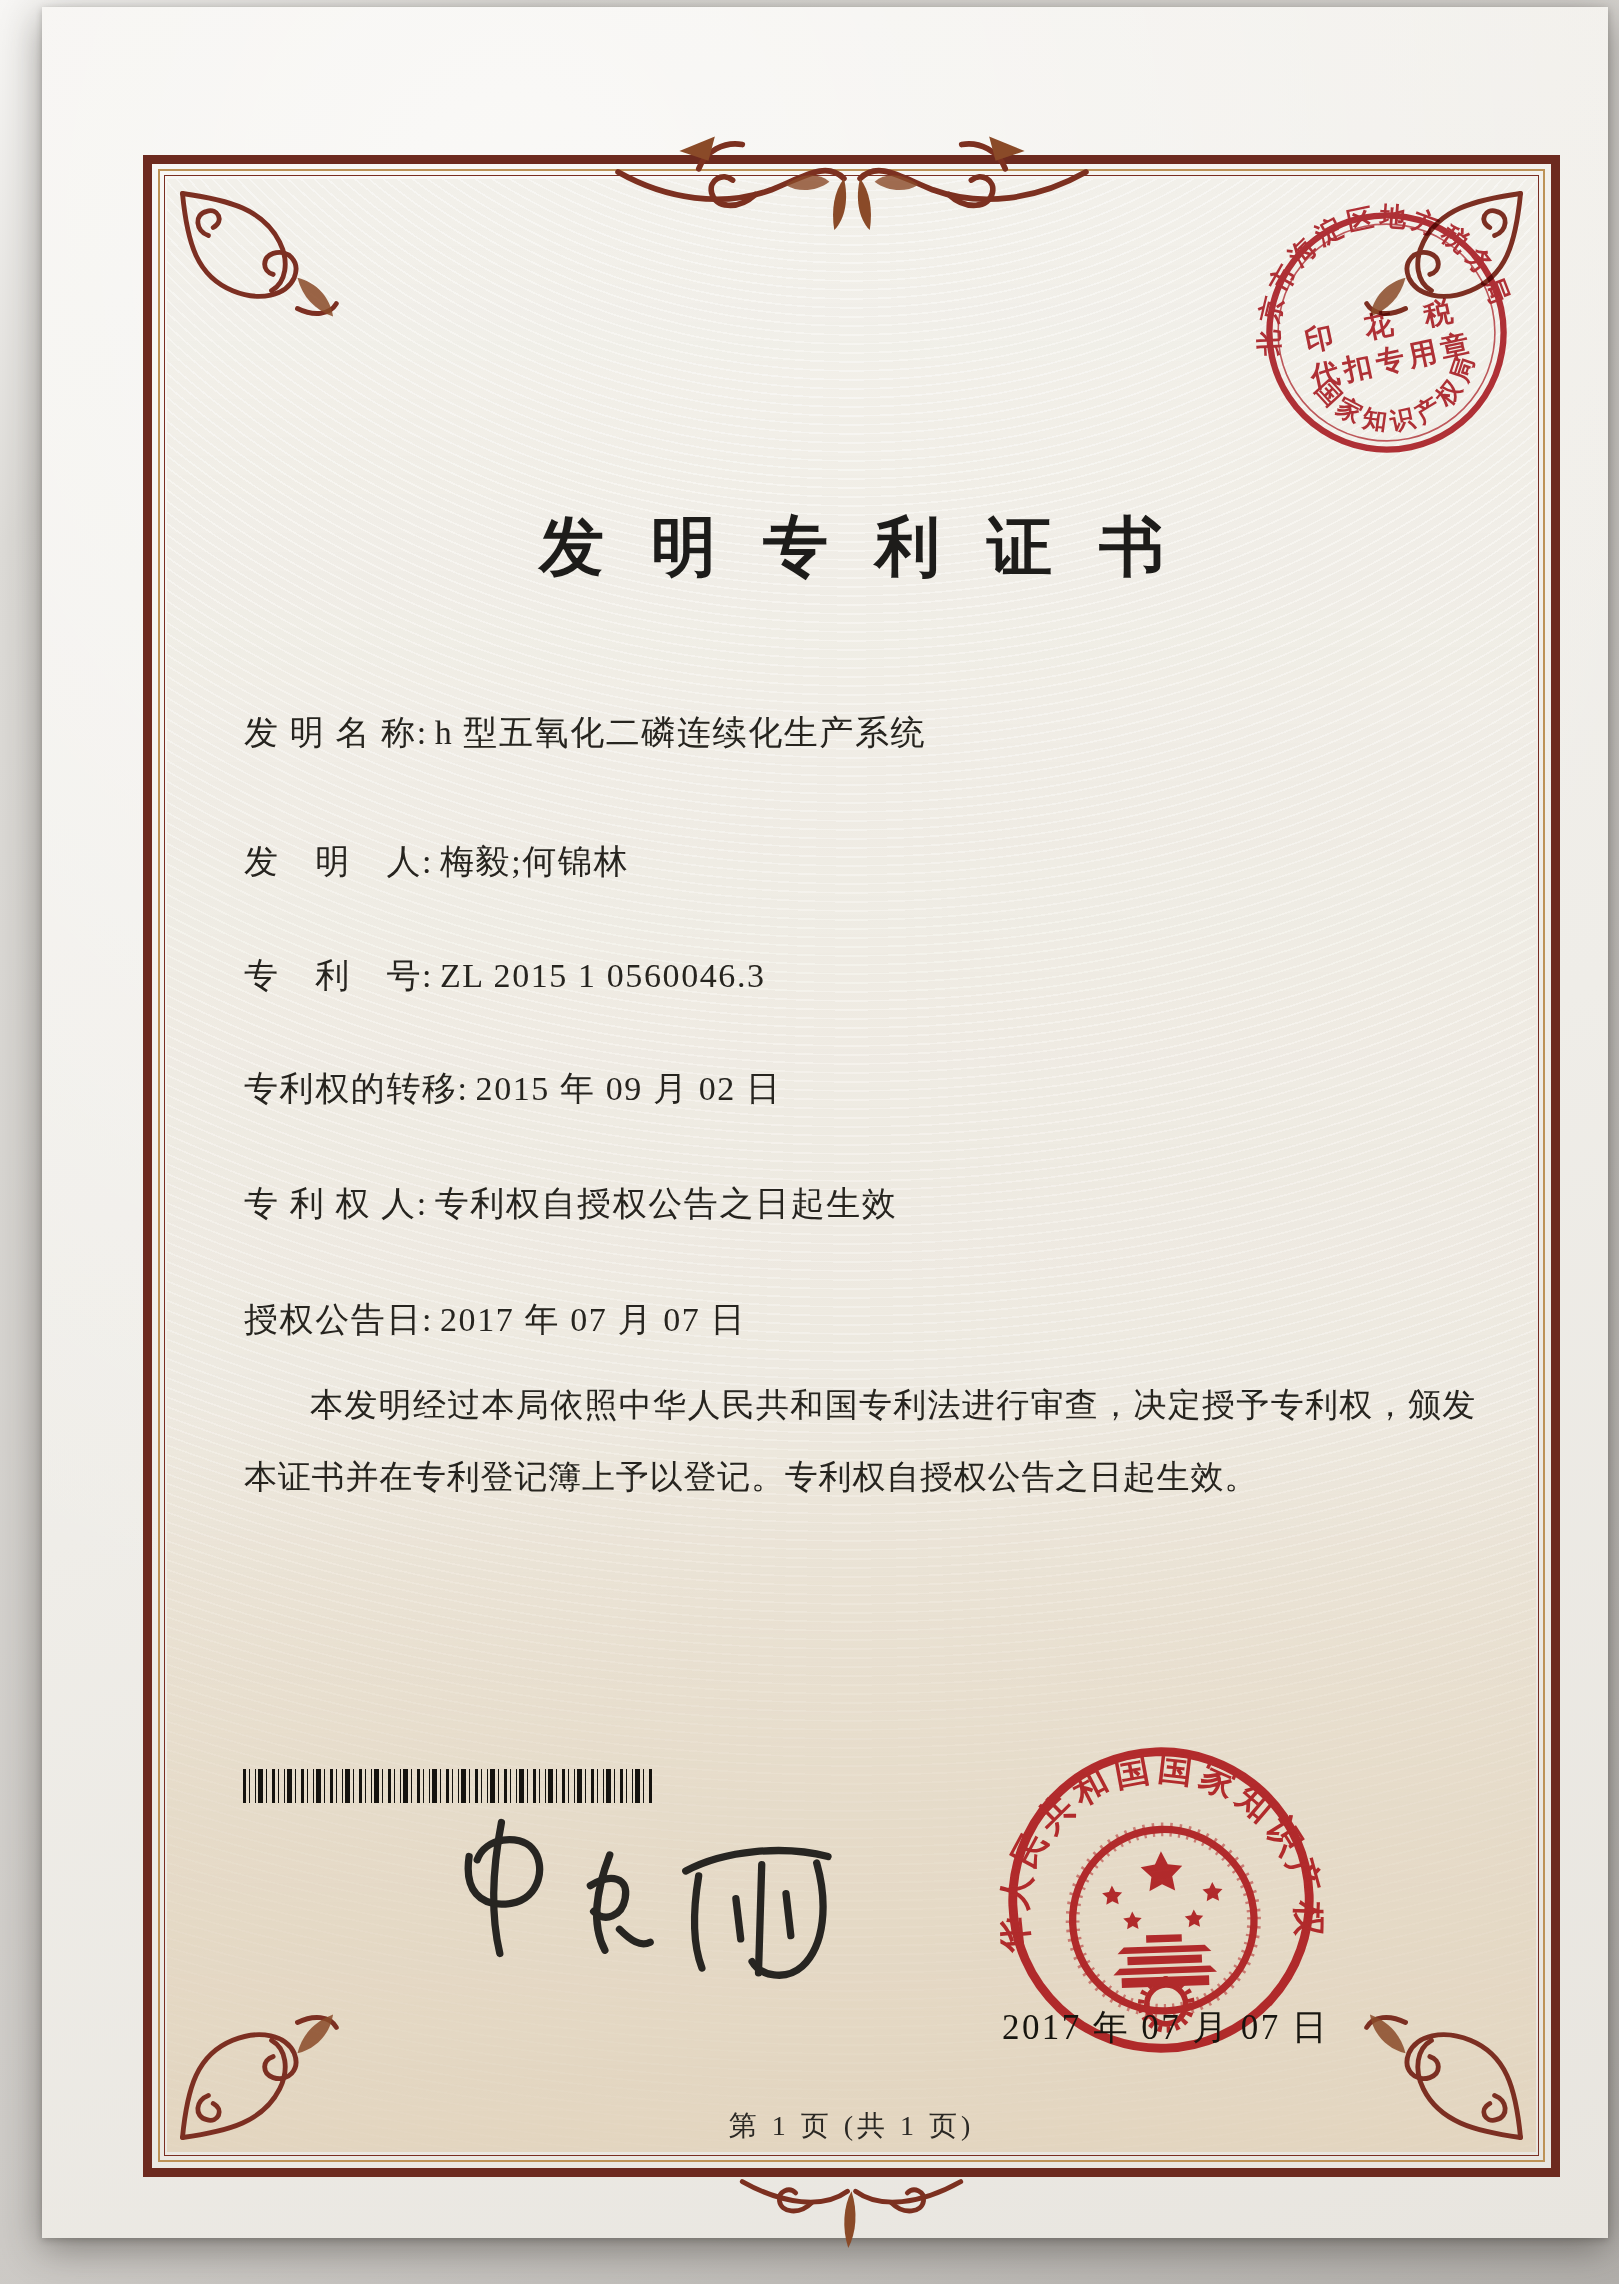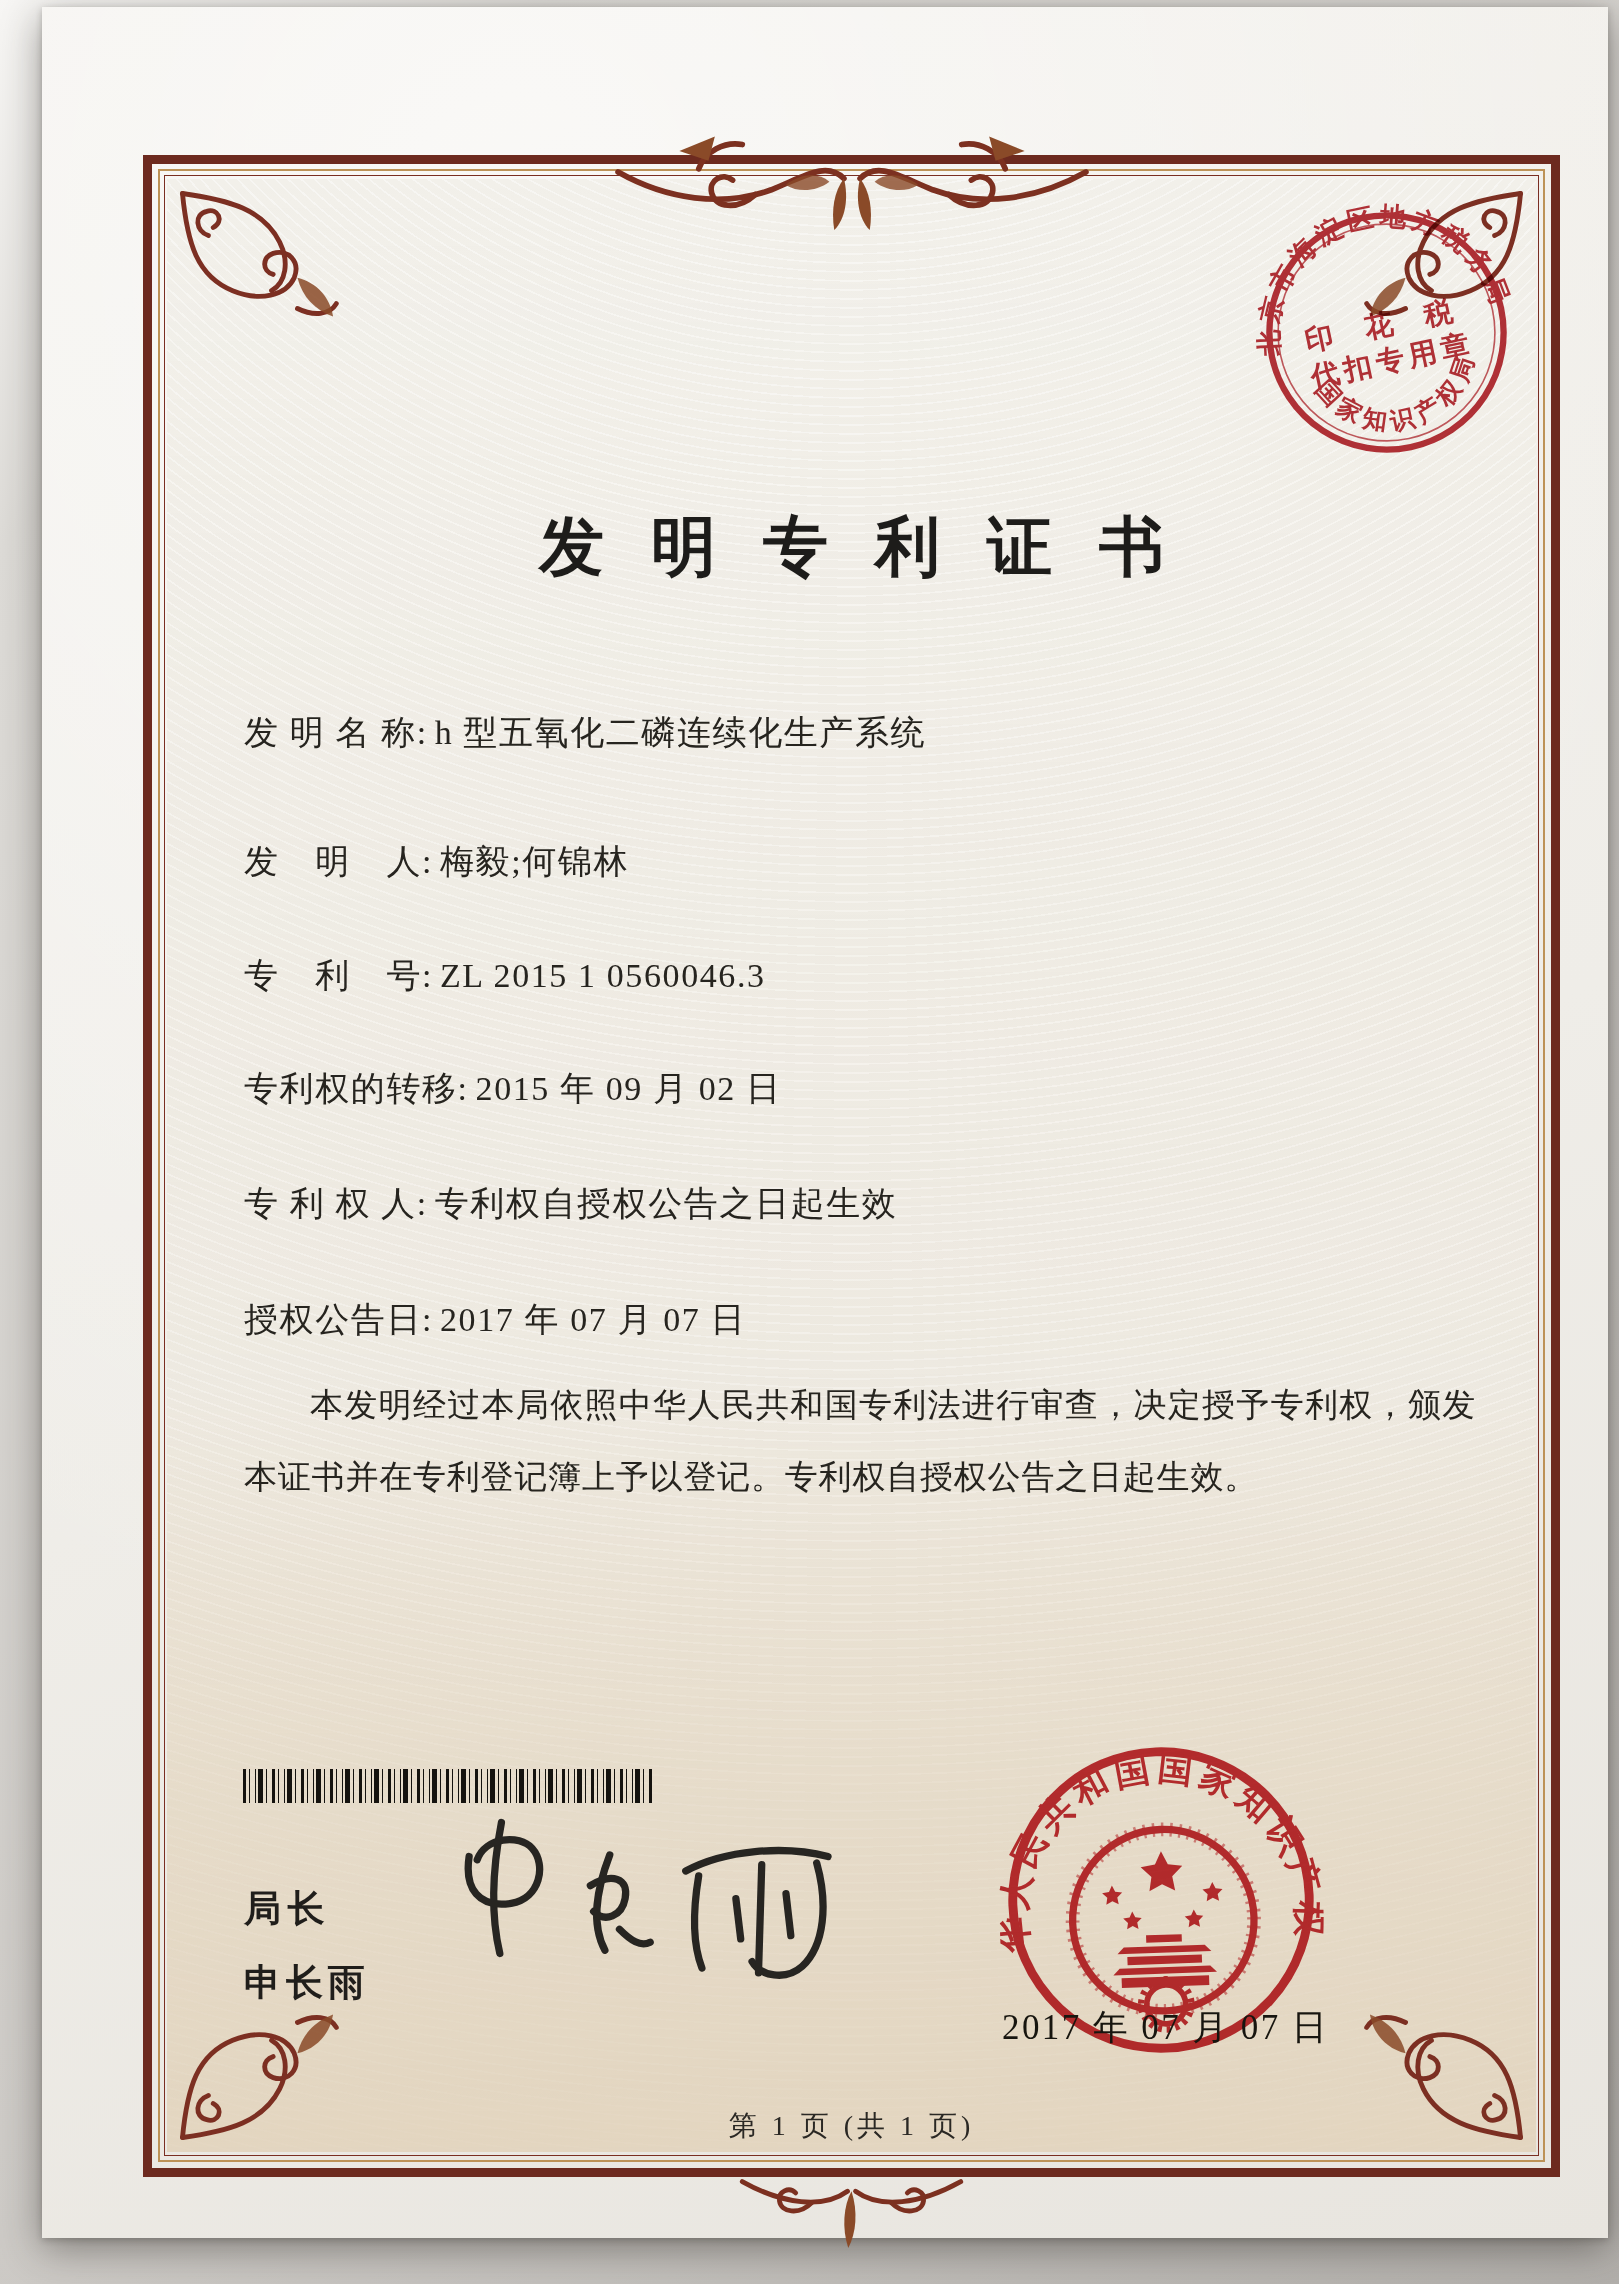--- a/index.html
+++ b/index.html
@@ -229,24 +229,20 @@
         <span class="lbl">授权公告日</span><span class="colon">: </span><span class="val">2017 年 07 月 07 日</span>
       </div>
     </div>
 
     <div class="body-text">
       <p>本发明经过本局依照中华人民共和国专利法进行审查，决定授予专利权，颁发本证书并在专利登记簿上予以登记。专利权自授权公告之日起生效。</p>
     </div>
 
     <div class="barcode"></div>
 
-    <div class="director">
-      <span>局长</span>
-      <span class="name">申长雨</span>
-    </div>
 
     <svg class="signature" viewBox="0 0 520 240">
       <g fill="none" stroke="#171614" stroke-width="9" stroke-linecap="round" opacity=".92">
         <path d="M62,18 C52,70 48,130 60,180"></path>
         <path d="M22,60 C16,100 34,124 74,118 C110,112 118,70 100,50 C84,32 42,36 32,64"></path>
         <path d="M196,58 C180,100 172,142 190,176"></path>
         <path d="M172,96 C198,80 220,86 215,112 C211,134 190,142 176,128"></path>
         <path d="M208,150 C222,164 234,172 246,166"></path>
         <path d="M290,78 C338,52 412,46 466,60"></path>
         <path d="M306,84 C298,132 300,172 310,198"></path>

